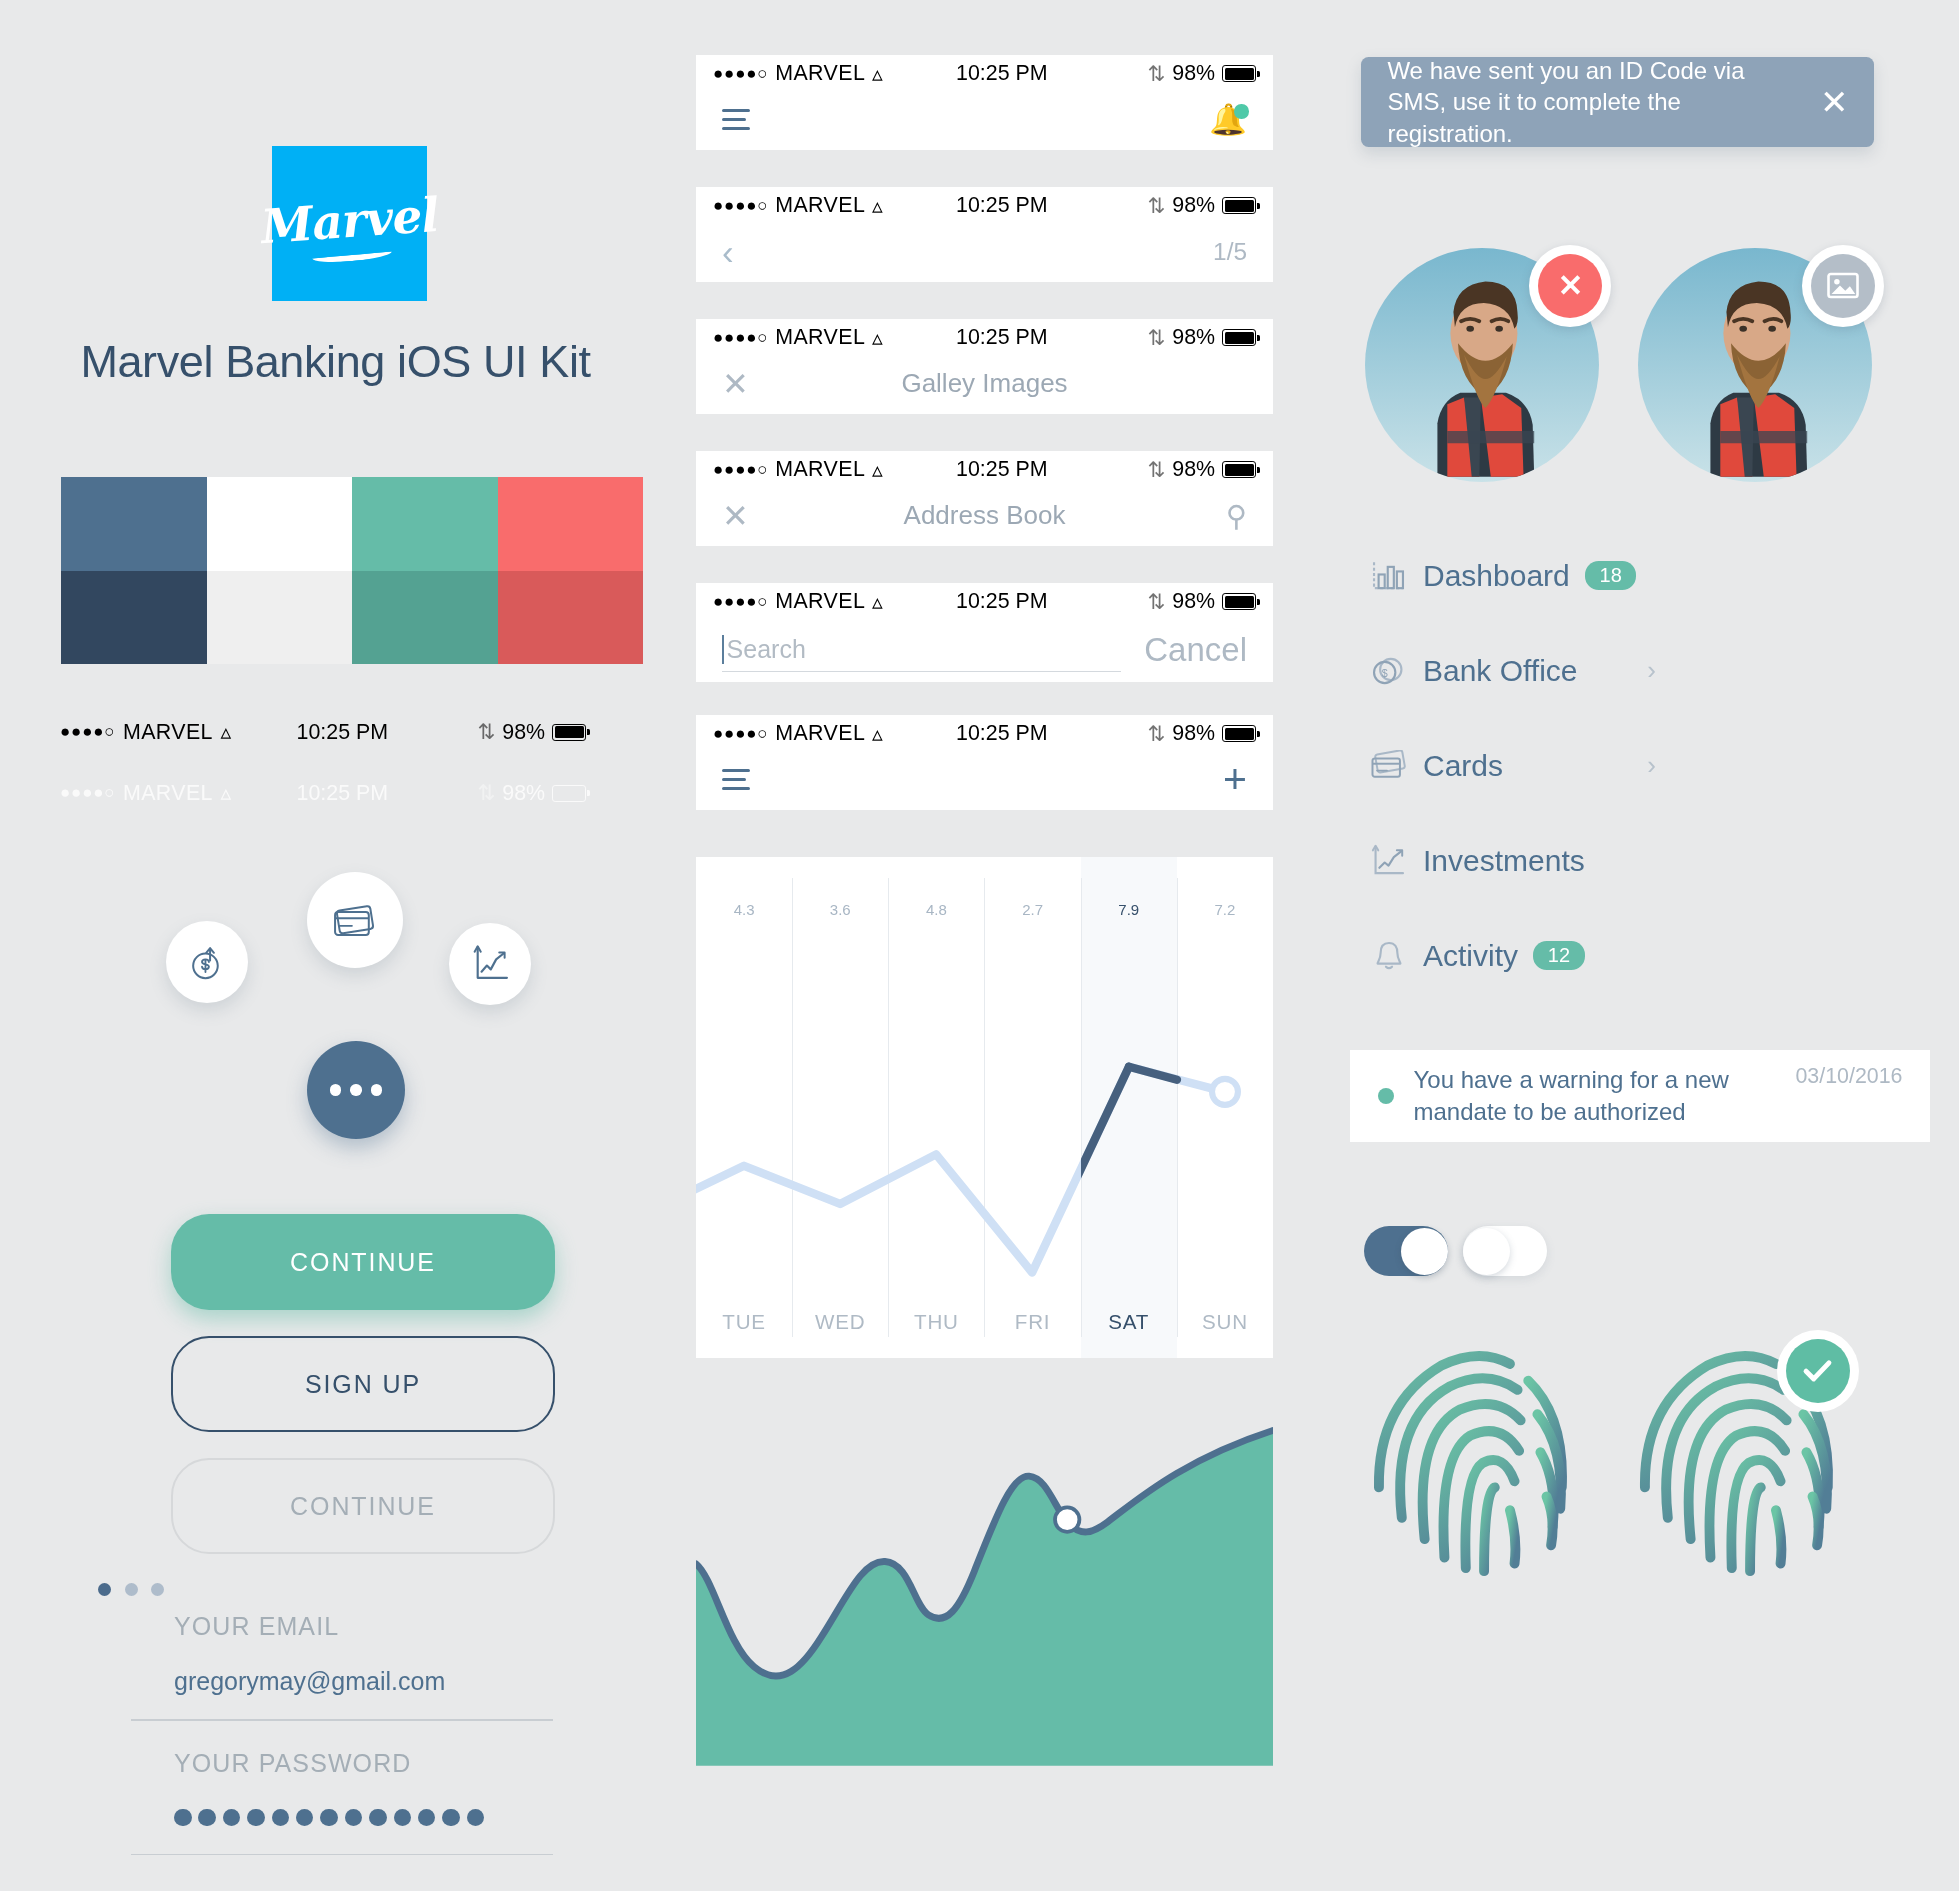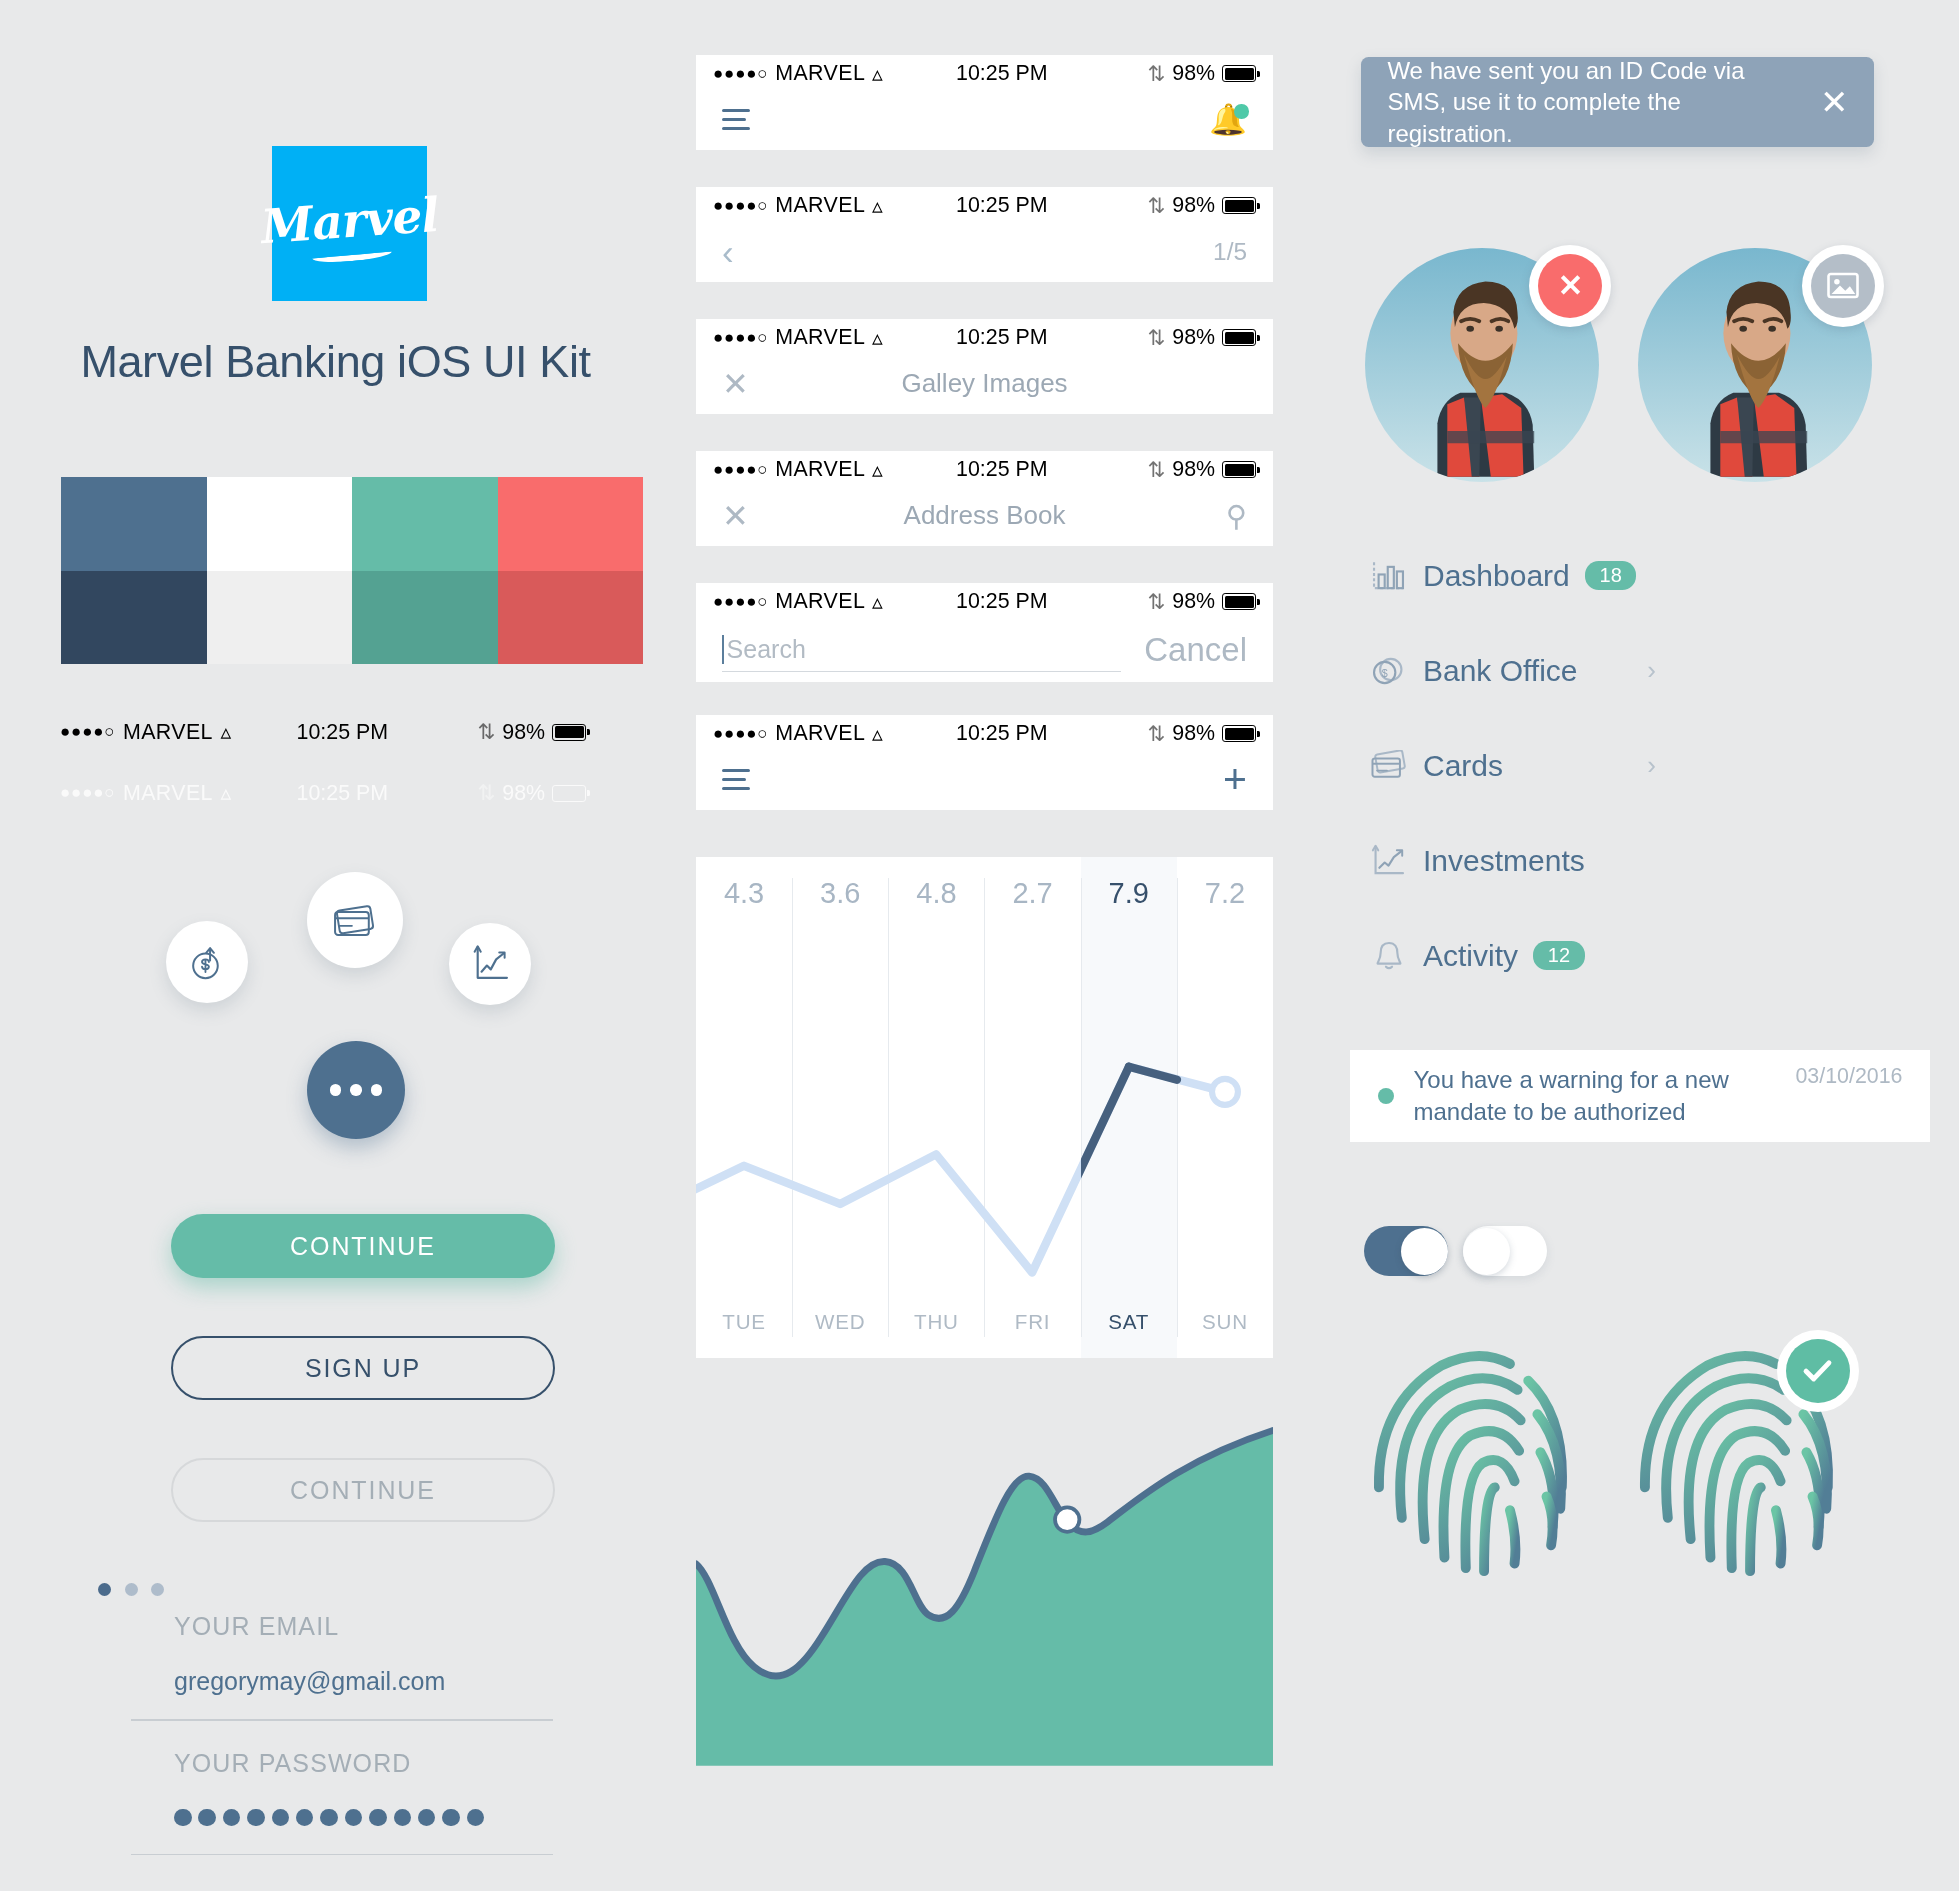--- a/index.html
+++ b/index.html
@@ -80,21 +80,21 @@
   .fab-sm { width: 82px; height: 82px; }
   .fab-md { width: 96px; height: 96px; }
   .fab-more {
     width: 98px; height: 98px; background: #4E708F;
     box-shadow: 0 9.2px 20px rgba(78,112,143,.35);
   }
   .fab-more span { display: flex; gap: 9.2px; }
   .fab-more span i { width: 11.4px; height: 11.4px; border-radius: 50%; background: #fff; display: block; }
 
   .btn {
-    position: absolute; width: 384px; height: 64px;
+    position: absolute; width: 384px; height: 96px;
     border-radius: 38px; display: flex; align-items: center; justify-content: center;
     font-size: 25px; letter-spacing: 1.9px;
   }
   .btn-primary { background: #65BCA8; color: #fff; box-shadow: 0 9.2px 21.4px rgba(101,188,168,.48); }
   .btn-outline { border: 2.3px solid #36506B; color: #36506B; }
   .btn-disabled { border: 2.3px solid #D6D8DA; color: #A4AEB6; }
 
   .dots-ind { position: absolute; left: 98px; top: 1583px; display: flex; gap: 13.7px; }
   .dots-ind i { width: 13px; height: 13px; border-radius: 50%; display: block; background: #AEBCCB; }
   .dots-ind i.on { background: #4B6B8C; }
@@ -154,21 +154,21 @@
     position: absolute; left: 0; top: 857px;
     width: 577px; height: 501px; background: #fff;
   }
   .lc-hi {
     position: absolute; left: 385px; top: 0; width: 96px; height: 501px;
     background: #F7F9FB;
   }
   .lc-grid { position: absolute; inset: 0; }
   .lc-grid i { position: absolute; top: 21.4px; bottom: 21.4px; width: 0.8px; background: #E6EAEE; }
   .lc-vals { position: absolute; left: 0; top: 20px; width: 577px; display: flex; }
-  .lc-vals span { flex: 1; text-align: center; font-size: 29px; color: #A8B6C4; }
+  .lc-vals span { flex: 1; text-align: center; font-size: 15px; color: #A8B6C4; margin-top: 24px; }
   .lc-vals span.hi { color: #36506B; font-weight: 400; }
   .lc-days { position: absolute; left: 0; bottom: 24.4px; width: 577px; display: flex; }
   .lc-days span { flex: 1; text-align: center; font-size: 20.6px; color: #AFBAC5; letter-spacing: 0.8px; }
   .lc-days span.hi { color: #36506B; }
 
   .areachart {
     position: absolute; left: 0; top: 1415px;
     width: 577px; height: 351px;
   }
 

